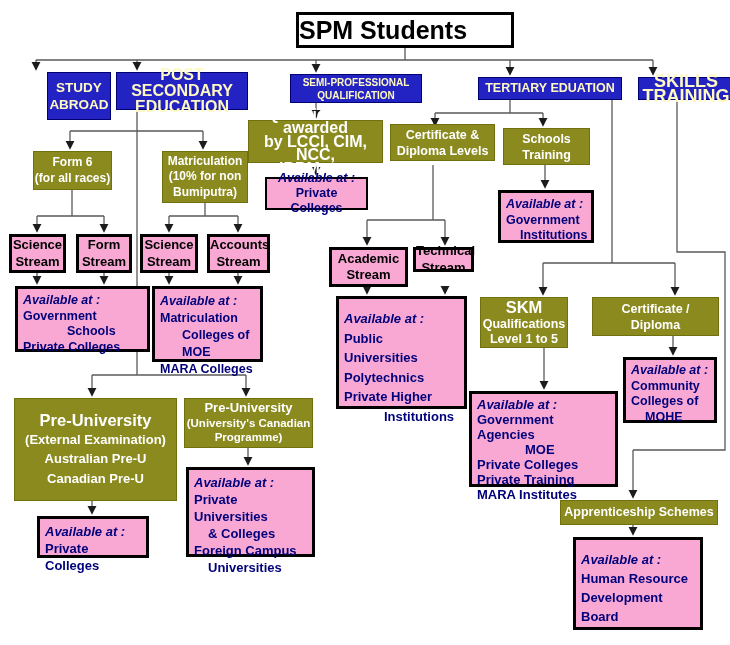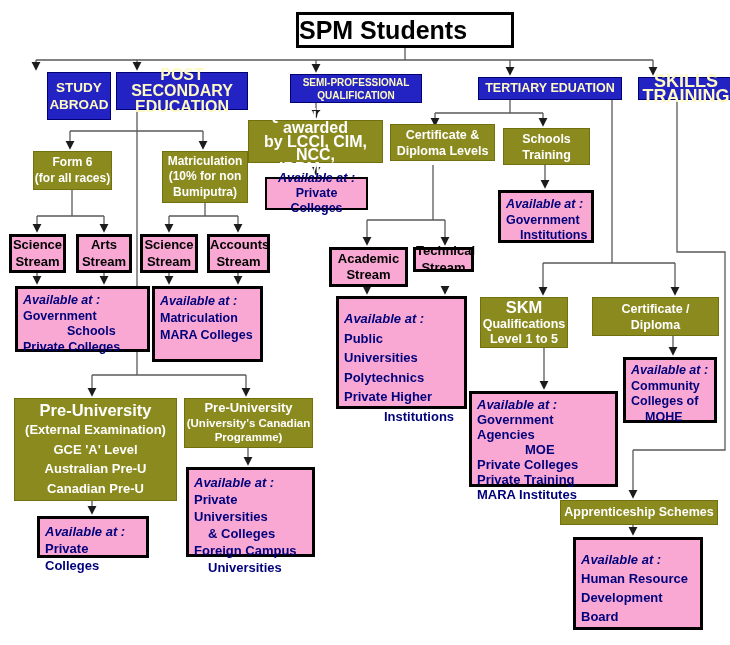--- a/index.html
+++ b/index.html
@@ -137,21 +137,21 @@
   <div class="node white avail center" style="left:265px;top:177px;width:103px;height:33px;border-width:2px;line-height:15px">
     <span class="it">Available at :</span>
     <span>Private Colleges</span>
   </div>
 
   <div class="node white stream" style="left:9px;top:234px;width:57px;height:39px">
     <span>Science</span>
     <span>Stream</span>
   </div>
   <div class="node white stream" style="left:76px;top:234px;width:56px;height:39px">
-    <span>Arts</span>
+    <span>Form</span>
     <span>Stream</span>
   </div>
   <div class="node white stream" style="left:140px;top:234px;width:58px;height:39px">
     <span>Science</span>
     <span>Stream</span>
   </div>
   <div class="node white stream" style="left:207px;top:234px;width:63px;height:39px">
     <span>Accounts</span>
     <span>Stream</span>
   </div>
@@ -166,20 +166,21 @@
 
   <div class="node white avail" style="left:15px;top:286px;width:135px;height:66px">
     <span class="it">Available at :</span>
     <span>Government</span>
     <span class="ind2">Schools</span>
     <span>Private Colleges</span>
   </div>
   <div class="node white avail" style="left:152px;top:286px;width:111px;height:76px;line-height:17px">
     <span class="it">Available at :</span>
     <span>Matriculation</span>
+    <span class="ind1">Colleges of MOE</span>
     <span>MARA Colleges</span>
   </div>
   <div class="node white avail" style="left:336px;top:296px;width:131px;height:113px;font-size:13px;line-height:19.5px;padding-top:10px">
     <span class="it">Available at :</span>
     <span>Public Universities</span>
     <span>Polytechnics</span>
     <span>Private Higher</span>
     <span class="ind3">Institutions</span>
   </div>
   <div class="node white avail" style="left:498px;top:190px;width:96px;height:53px">
@@ -194,21 +195,20 @@
     <span>Level 1 to 5</span>
   </div>
   <div class="node olive" style="left:592px;top:297px;width:127px;height:39px;line-height:16px">
     <span>Certificate /</span>
     <span>Diploma</span>
   </div>
 
   <div class="node olive" style="left:14px;top:398px;width:163px;height:103px;font-size:13px;line-height:19.5px">
     <span class="big">Pre-University</span>
     <span>(External Examination)</span>
-    <span>GCE 'A' Level</span>
     <span>Australian Pre-U</span>
     <span>Canadian Pre-U</span>
   </div>
   <div class="node olive" style="left:184px;top:398px;width:129px;height:50px;font-size:11.5px;line-height:14.5px">
     <span style="font-size:13px">Pre-University</span>
     <span>(University's Canadian</span>
     <span>Programme)</span>
   </div>
   <div class="node olive" style="left:560px;top:500px;width:158px;height:25px;font-size:12.5px">
     <span>Apprenticeship Schemes</span>

